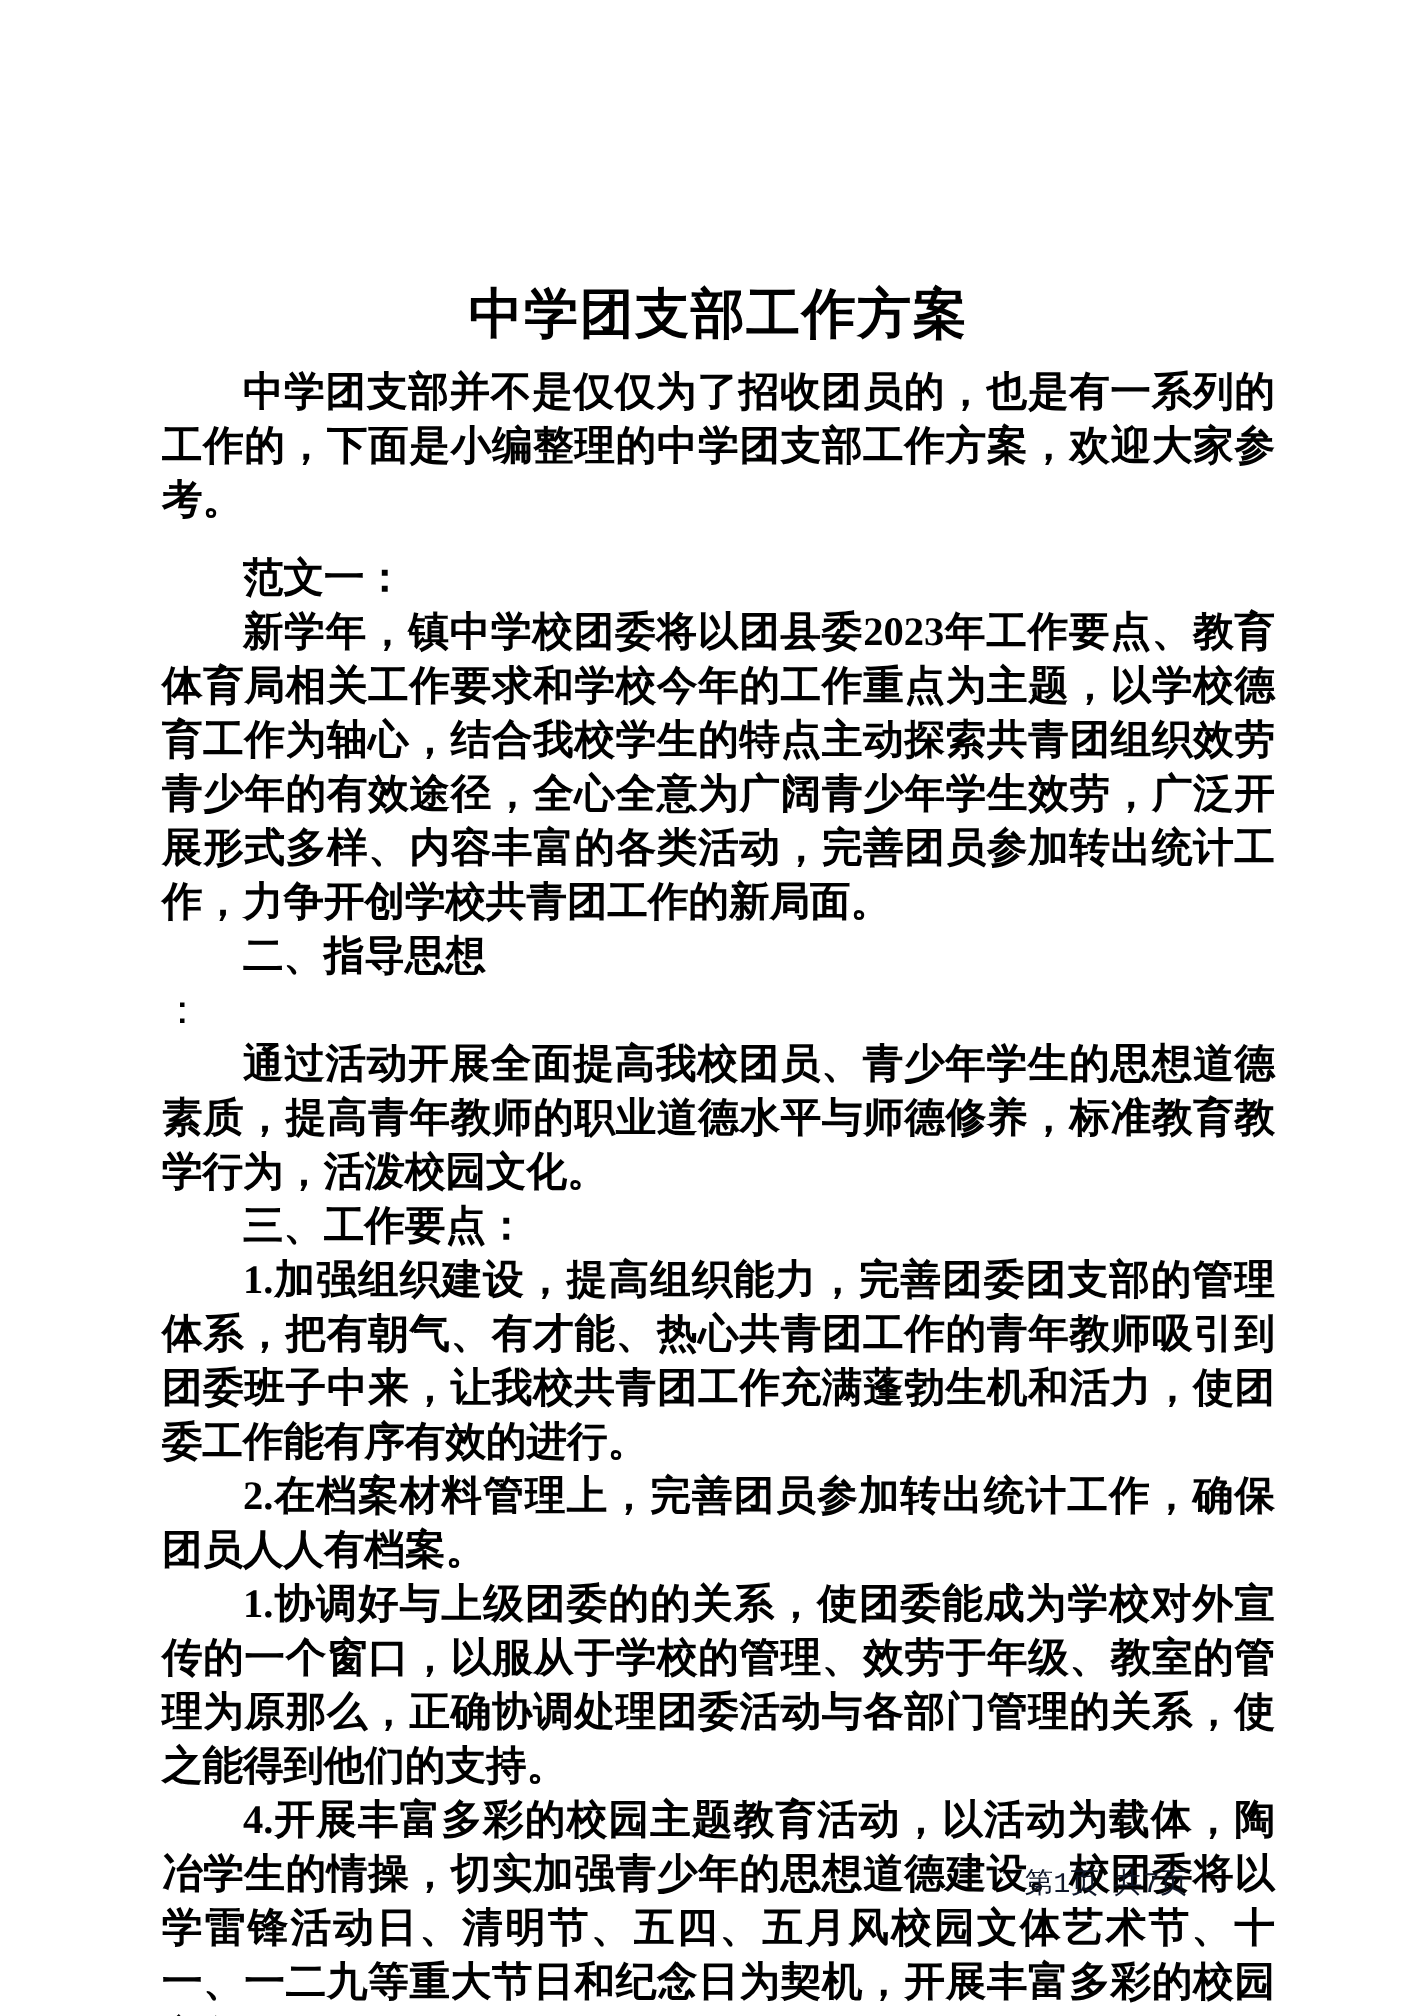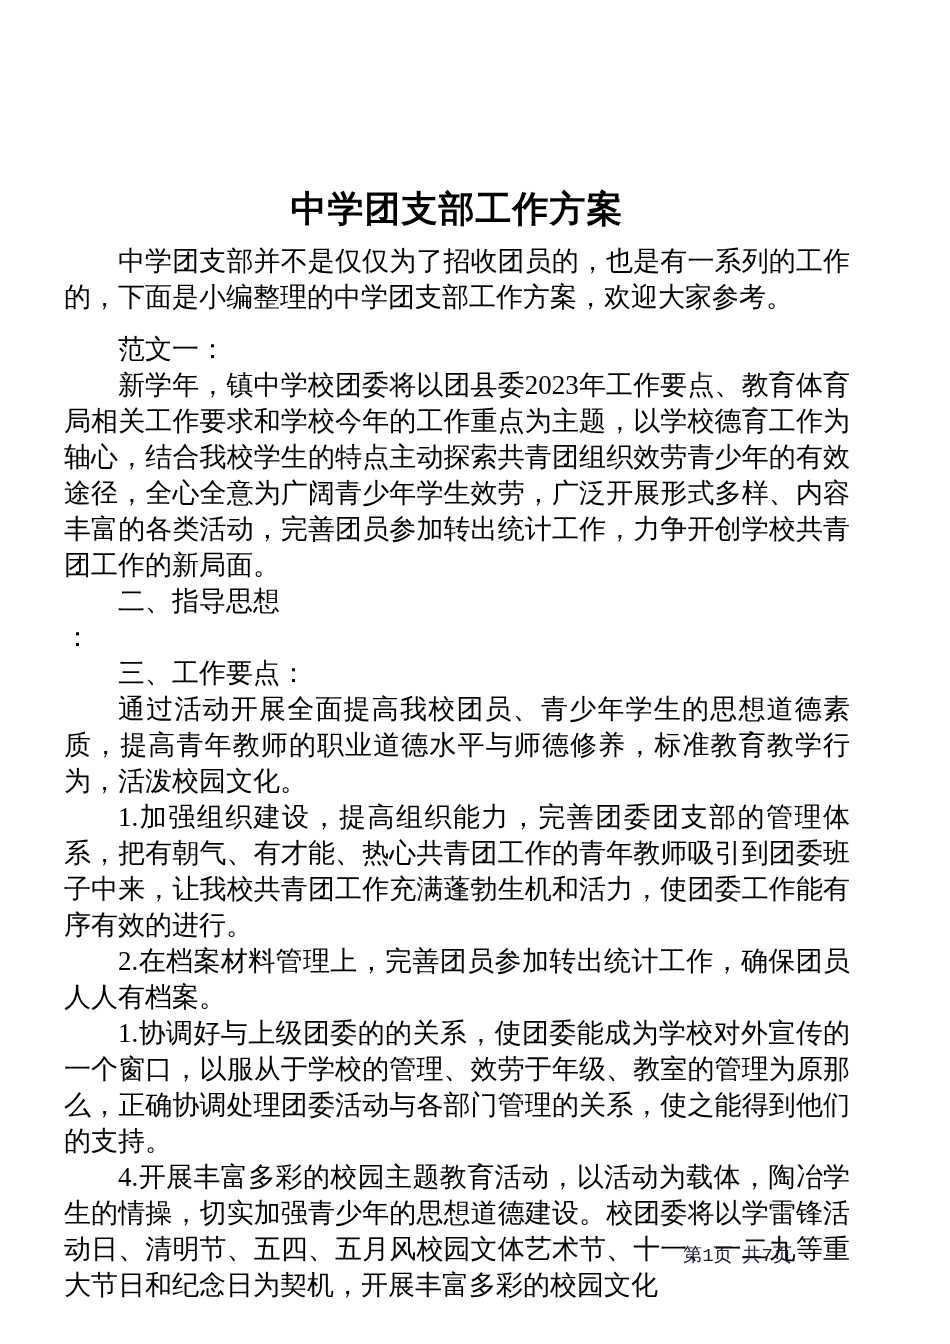--- a/index.html
+++ b/index.html
@@ -7,21 +7,21 @@
     padding: 0;
     background: #ffffff;
   }
   .page {
     position: relative;
     width: 950px;
     height: 1344px;
     margin: 0 auto;
     background: #ffffff;
     box-sizing: border-box;
-    padding: 188px 100px 0 64px;
+    padding: 188px 100px 0 108px;
     font-family: "Liberation Serif", "DejaVu Serif", serif;
     color: #000000;
     overflow: hidden;
   }
   .doc-title {
     margin: 0 0 12px 0;
     text-align: center;
     font-size: 36px;
     font-weight: bold;
     line-height: 1.2;
@@ -29,20 +29,21 @@
   }
   .para {
     margin: 0;
     font-size: 27px;
     line-height: 36px;
     text-align: justify;
     word-break: break-all;
   }
   .indent {
     text-indent: 2em;
+    font-weight: bold;
   }
   .gap-top {
     margin-top: 16px;
   }
   .footer {
     position: absolute;
     right: 158px;
     bottom: 76px;
     font-size: 19px;
     line-height: 1.2;
@@ -60,22 +61,22 @@
 
 <div class="page">
 
   <h1 class="doc-title">中学团支部工作方案</h1>
 
   <p class="para indent">中学团支部并不是仅仅为了招收团员的，也是有一系列的工作的，下面是小编整理的中学团支部工作方案，欢迎大家参考。</p>
   <p class="para indent gap-top">范文一：</p>
   <p class="para indent">新学年，镇中学校团委将以团县委2023年工作要点、教育体育局相关工作要求和学校今年的工作重点为主题，以学校德育工作为轴心，结合我校学生的特点主动探索共青团组织效劳青少年的有效途径，全心全意为广阔青少年学生效劳，广泛开展形式多样、内容丰富的各类活动，完善团员参加转出统计工作，力争开创学校共青团工作的新局面。</p>
   <p class="para indent">二、指导思想</p>
   <p class="para">：</p>
+  <p class="para indent">通过活动开展全面提高我校团员、青少年学生的思想道德素质，提高青年教师的职业道德水平与师德修养，标准教育教学行为，活泼校园文化。</p>
   <p class="para indent">三、工作要点：</p>
-  <p class="para indent">通过活动开展全面提高我校团员、青少年学生的思想道德素质，提高青年教师的职业道德水平与师德修养，标准教育教学行为，活泼校园文化。</p>
   <p class="para indent">1.加强组织建设，提高组织能力，完善团委团支部的管理体系，把有朝气、有才能、热心共青团工作的青年教师吸引到团委班子中来，让我校共青团工作充满蓬勃生机和活力，使团委工作能有序有效的进行。</p>
   <p class="para indent">2.在档案材料管理上，完善团员参加转出统计工作，确保团员人人有档案。</p>
   <p class="para indent">1.协调好与上级团委的的关系，使团委能成为学校对外宣传的一个窗口，以服从于学校的管理、效劳于年级、教室的管理为原那么，正确协调处理团委活动与各部门管理的关系，使之能得到他们的支持。</p>
   <p class="para indent">4.开展丰富多彩的校园主题教育活动，以活动为载体，陶冶学生的情操，切实加强青少年的思想道德建设。校团委将以学雷锋活动日、清明节、五四、五月风校园文体艺术节、十一、一二九等重大节日和纪念日为契机，开展丰富多彩的校园文化</p>
 
   <div class="footer">
     <span>第1页</span><span class="sep"></span><span>共7页</span>
   </div>
 
 </div>

